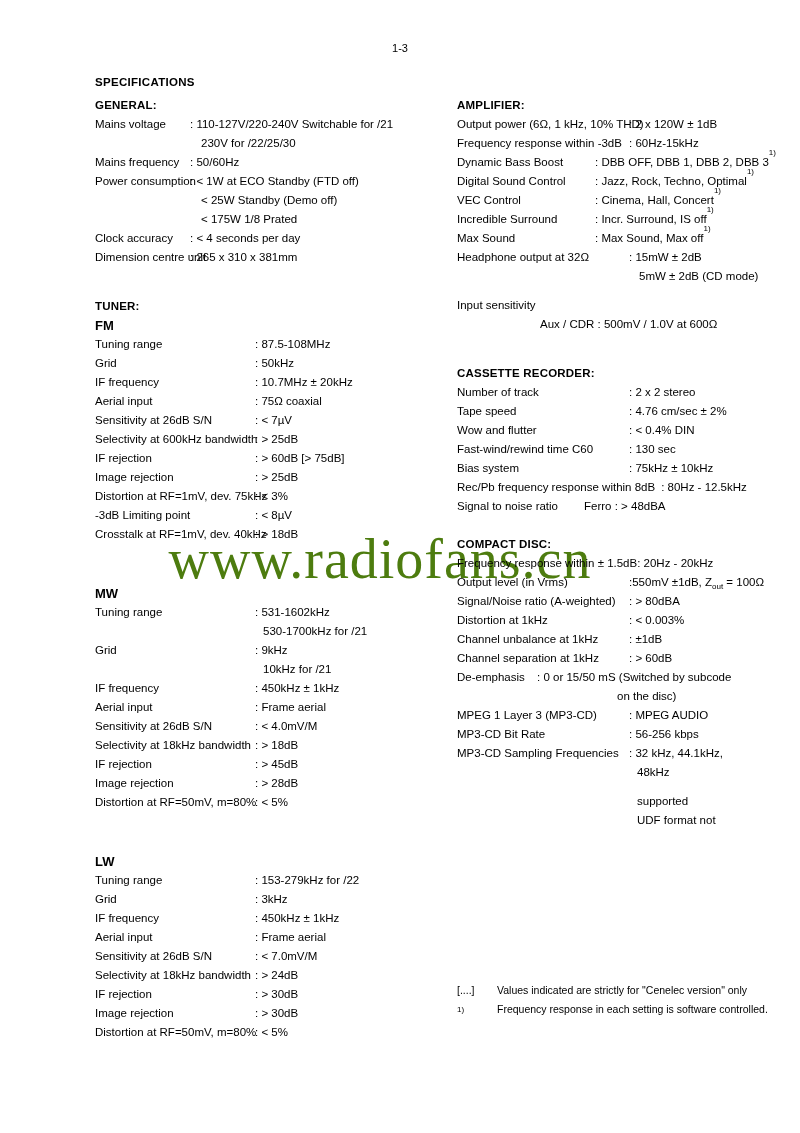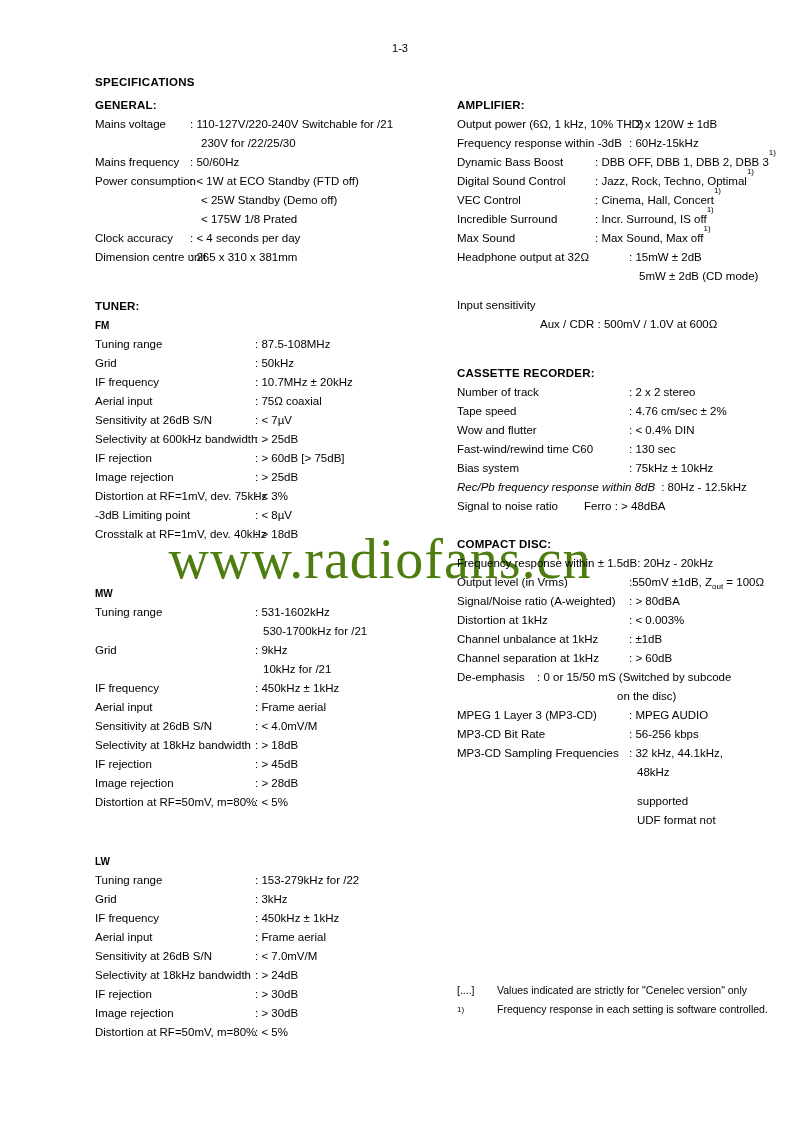--- a/index.html
+++ b/index.html
@@ -73,21 +73,21 @@
   .section { margin-bottom: 0; }
 
   .section-title {
     font-size: 11.5px;
     font-weight: bold;
     letter-spacing: 0.2px;
     line-height: 19px;
   }
 
   .sub-title {
-    font-size: 10px;
+    font-size: 13px;
     font-weight: bold;
     line-height: 19px;
   }
 
   .note-line {
     font-size: 11.5px;
     line-height: 19px;
     white-space: nowrap;
   }
 
@@ -445,21 +445,21 @@
           </div>
           <div class="spec-row">
             <span class="spec-label">Fast-wind/rewind time C60</span>
             <span class="spec-value">: 130 sec</span>
           </div>
           <div class="spec-row">
             <span class="spec-label">Bias system</span>
             <span class="spec-value">: 75kHz ± 10kHz</span>
           </div>
           <div class="spec-row">
-            <span class="spec-label" style="width: auto; font-style: italic;">Rec/Pb frequency response within 8dB</span>
+            <span class="spec-label" style="width: auto;">Rec/Pb frequency response within 8dB</span>
             <span class="spec-value" style="padding-left: 6px;">: 80Hz - 12.5kHz</span>
           </div>
           <div class="spec-row">
             <span class="spec-label" style="width: auto; padding-right: 26px;">Signal to noise ratio</span>
             <span class="spec-value" style="padding-left: 0px;">Ferro  : &gt; 48dBA</span>
           </div>
         </div>
     </div>
 
     <div class="spacer-m"></div>

